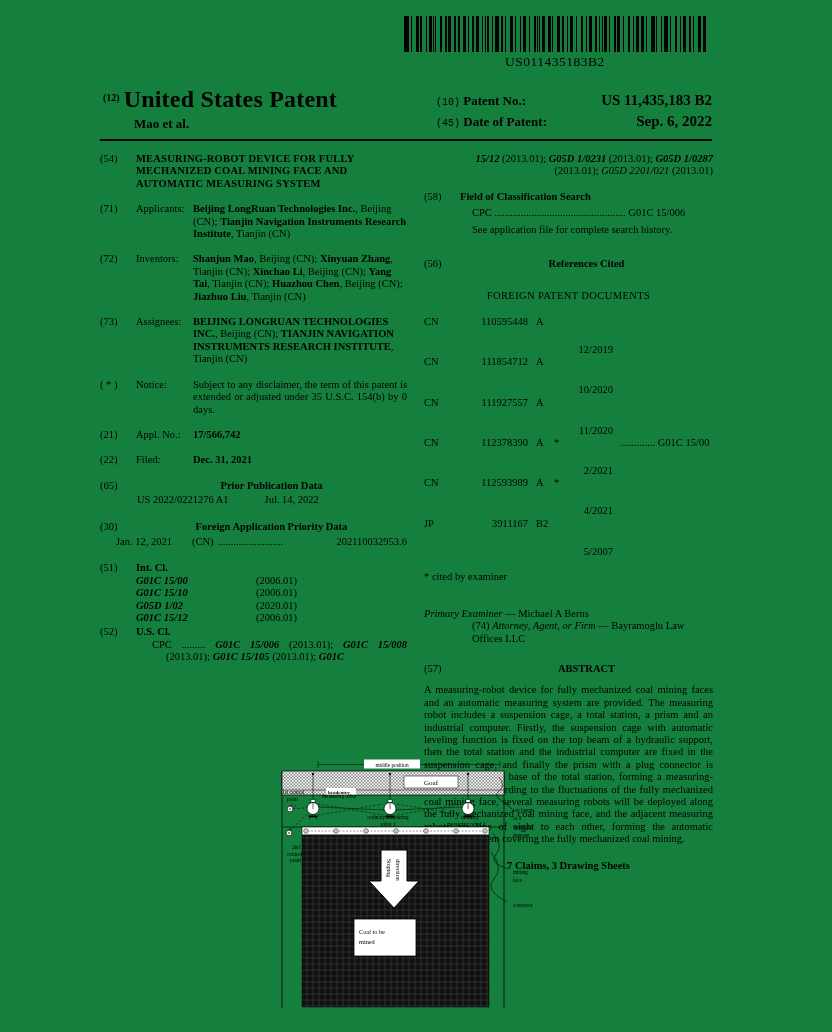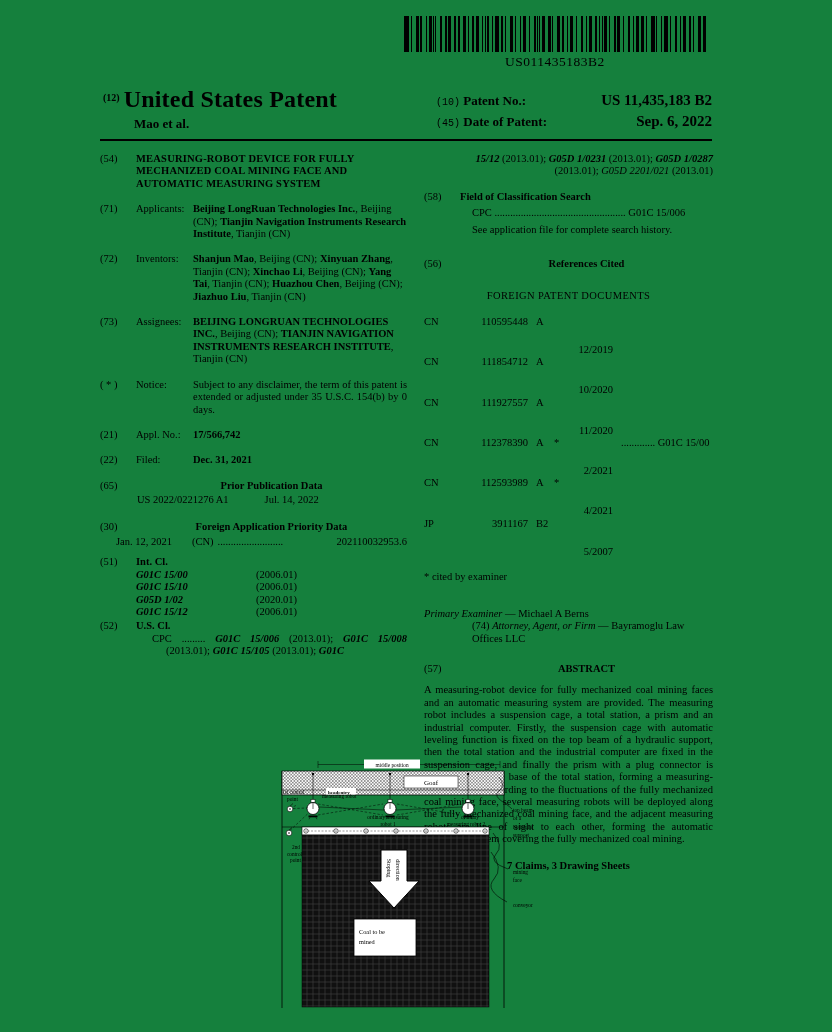--- a/index.html
+++ b/index.html
@@ -149,21 +149,21 @@
       <div class="sec" style="margin-bottom:0;">
         <span>(65)</span>
         <div class="c-head">Prior Publication Data</div>
       </div>
       <div class="publine">
         <span>US 2022/0221276 A1</span>
         <span>Jul. 14, 2022</span>
       </div>
     </div>
 
-    <div style="margin-bottom:8px;">
+    <div style="margin-bottom:14px;">
       <div class="sec" style="margin-bottom:0;">
         <span>(30)</span>
         <div class="c-head">Foreign Application Priority Data</div>
       </div>
       <div class="prioline">
         <span>Jan. 12, 2021</span>
         <span style="margin-left:20px;">(CN)</span>
         <span style="margin-left:4px;">.........................</span>
         <span class="apno">202110032953.6</span>
       </div>

